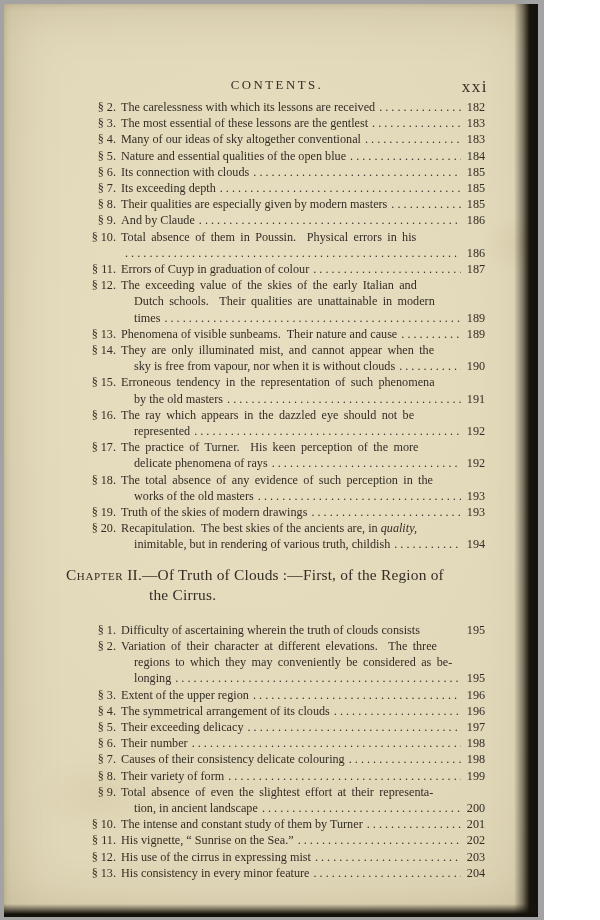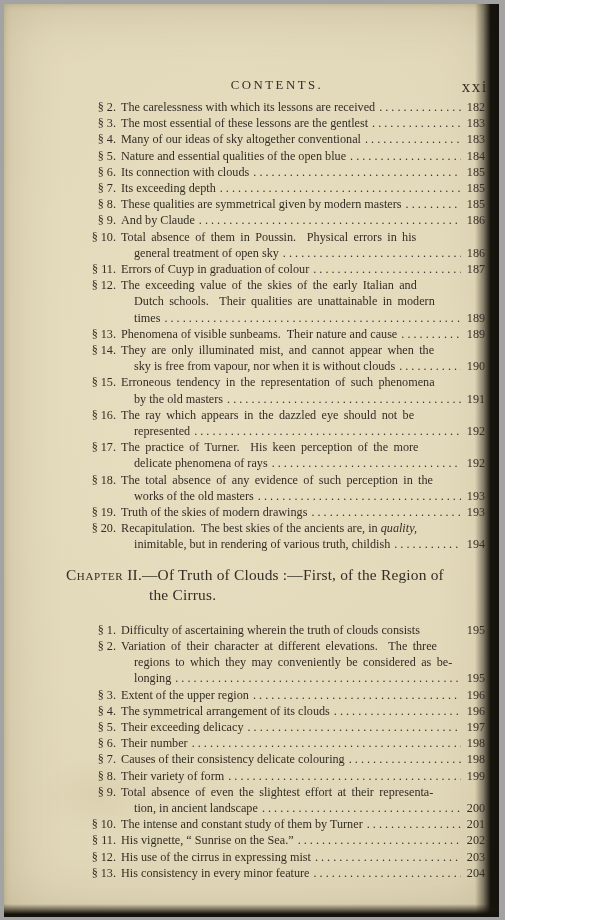--- a/index.html
+++ b/index.html
@@ -1,21 +1,21 @@
 <!DOCTYPE html>
 <html><head>
 <meta charset="utf-8">
 <style>
   html,body{margin:0;padding:0;}
   body{
     width:600px;height:920px;overflow:hidden;
     font-family:"Liberation Serif","DejaVu Serif",serif;
     color:#332d25;
   }
-  .scan{position:relative;width:505px;height:920px;background:#a3a3a3;overflow:hidden;}
+  .scan{position:relative;width:544px;height:920px;background:#a3a3a3;overflow:hidden;}
   .paper{
     position:absolute;left:4px;top:4px;right:6px;bottom:3px;
     background:
       radial-gradient(60px 40px at 520px 240px, rgba(160,140,90,.10), rgba(160,140,90,0) 70%),
       radial-gradient(90px 55px at 95px 790px, rgba(160,140,90,.09), rgba(160,140,90,0) 70%),
       radial-gradient(130% 110% at 45% 40%, #e8dfc2 0%, #e0d7b8 55%, #cdc3a2 100%);
     box-shadow: inset 0 0 55px rgba(100,80,45,.22), inset 0 0 6px rgba(100,80,45,.28);
   }
   .edge-right{
     position:absolute;top:0;bottom:0;right:0;width:24px;
@@ -104,41 +104,40 @@
             <div class="line">
               <span class="num">§ 7.</span>
               <span class="txt"><span>Its exceeding depth</span></span>
               <span class="dots"></span>
               <span class="pg">185</span>
             </div>
           </div>
           <div class="entry">
             <div class="line">
               <span class="num">§ 8.</span>
-              <span class="txt"><span>These qualities are symmetrical given by modern masters</span></span>
+              <span class="txt"><span>Their qualities are especially given by modern masters</span></span>
               <span class="dots"></span>
               <span class="pg">185</span>
             </div>
           </div>
           <div class="entry">
             <div class="line">
               <span class="num">§ 9.</span>
               <span class="txt"><span>And by Claude</span></span>
               <span class="dots"></span>
               <span class="pg">186</span>
             </div>
           </div>
           <div class="entry">
             <div class="line">
               <span class="num">§ 10.</span>
               <span class="txt stretch"><span>Total absence of them in Poussin.  Physical errors in his</span></span>
             </div>
             <div class="line cont">
               <span class="num"></span>
-              <span class="txt"><span>general treatment of open sky</span></span>
               <span class="dots"></span>
               <span class="pg">186</span>
             </div>
           </div>
           <div class="entry">
             <div class="line">
               <span class="num">§ 11.</span>
               <span class="txt"><span>Errors of Cuyp in graduation of colour</span></span>
               <span class="dots"></span>
               <span class="pg">187</span>

